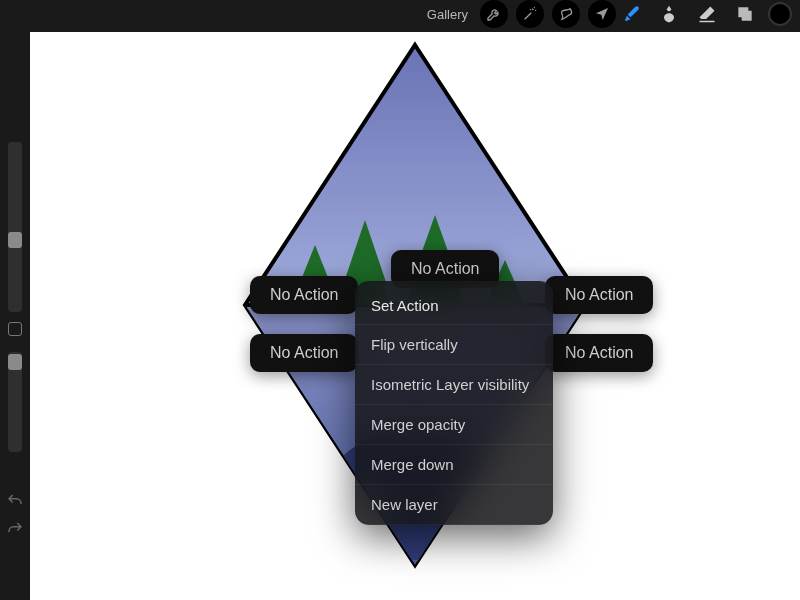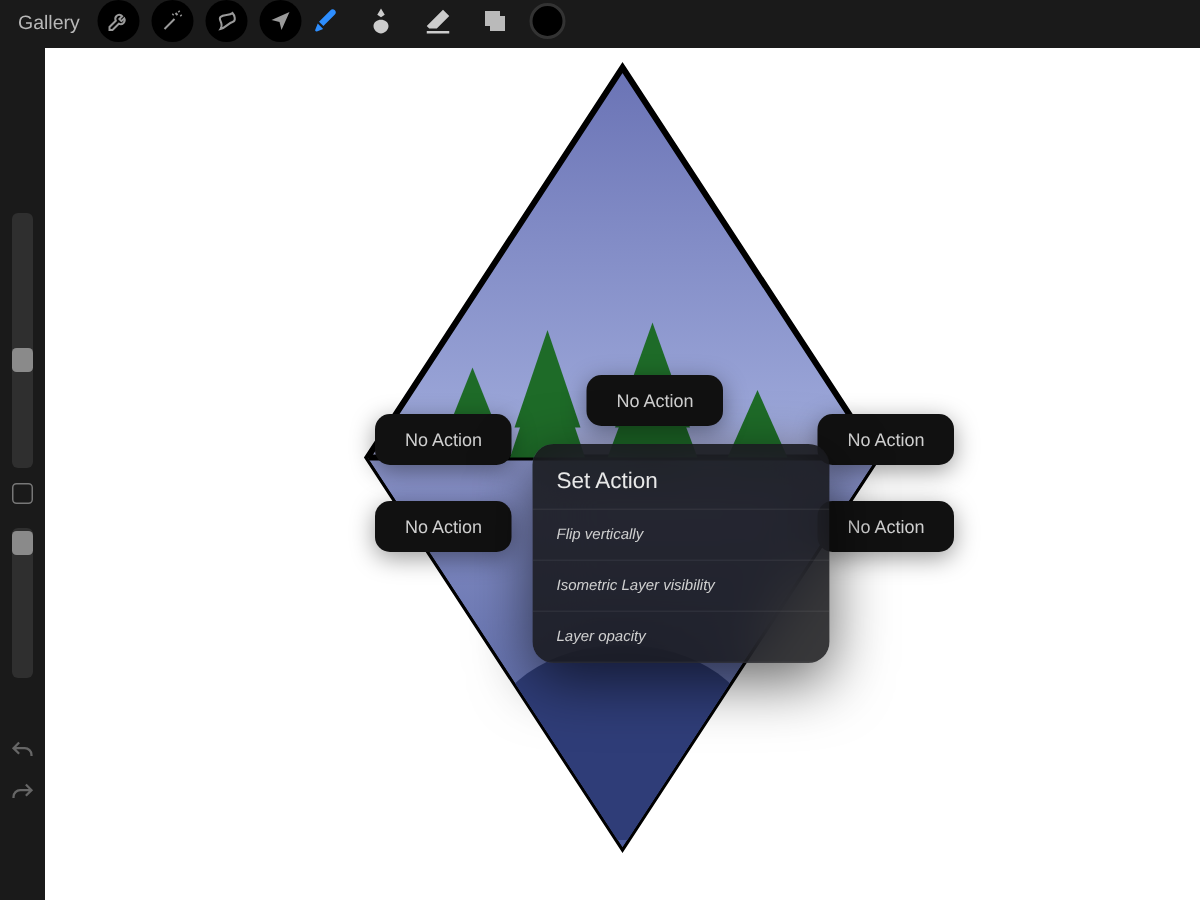--- a/index.html
+++ b/index.html
@@ -10,21 +10,21 @@
     height: 600px;
     overflow: hidden;
     position: relative;
   }
   .topbar {
     height: 28px;
     background: #1a1a1a;
     display: flex;
     align-items: center;
     padding: 0 8px;
-    justify-content: flex-start;
+    justify-content: flex-end;
     position: relative;
     z-index: 10;
   }
   .topbar-left, .topbar-right { display: flex; align-items: center; gap: 8px; }
   .gallery-label {
     color: #b8b8b8;
     font-size: 13px;
     cursor: pointer;
     padding: 0 4px;
   }
@@ -106,29 +106,29 @@
   }
   .undo-btn { bottom: 90px; }
   .redo-btn { bottom: 62px; }
 
   .quick-slot {
     position: absolute;
     background: #111;
     border-radius: 10px;
     padding: 10px 20px;
     color: #cfcfcf;
-    font-size: 12px;
+    font-size: 16px;
     box-shadow: 0 4px 16px rgba(0,0,0,0.4);
     cursor: pointer;
     white-space: nowrap;
     z-index: 20;
   }
   .popup {
     position: absolute;
-    left: 355px; top: 296px;
+    left: 355px; top: 281px;
     width: 198px;
     background: rgba(20,20,22,0.85);
     backdrop-filter: blur(18px);
     border-radius: 14px;
     padding-top: 10px;
     z-index: 30;
     color: #e8e8e8;
     box-shadow: 0 12px 40px rgba(0,0,0,0.6);
     overflow: hidden;
   }
@@ -140,26 +140,25 @@
     border-right: 8px solid transparent;
     border-bottom: 8px solid rgba(20,20,22,0.85);
   }
   .popup-title {
     font-size: 15px;
     font-weight: 500;
     padding: 6px 16px 10px;
     border-bottom: 1px solid rgba(255,255,255,0.06);
   }
   .popup-item {
-    font-size: 10px;
+    font-size: 15px;
     color: #d0d0d0;
     padding: 11px 16px;
     border-bottom: 1px solid rgba(255,255,255,0.05);
     cursor: pointer;
-    font-style: italic;
   }
   .popup-scroll {
     max-height: 270px;
     overflow: hidden;
   }
 </style>
 </head>
 <body>
 
 <div class="topbar">
@@ -273,15 +272,17 @@
 <div class="quick-slot" style="left:250px; top:276px">No Action</div>
 <div class="quick-slot" style="left:545px; top:276px">No Action</div>
 <div class="quick-slot" style="left:250px; top:334px">No Action</div>
 <div class="quick-slot" style="left:545px; top:334px">No Action</div>
 
 <div class="popup">
   <div class="popup-title">Set Action</div>
   <div class="popup-scroll">
     <div class="popup-item">Flip vertically</div>
     <div class="popup-item">Isometric Layer visibility</div>
-    <div class="popup-item">Layer opacity</div>
+    <div class="popup-item">Merge opacity</div>
+    <div class="popup-item">Merge down</div>
+    <div class="popup-item">New layer</div>
   </div>
 </div>
 
 </body></html>

